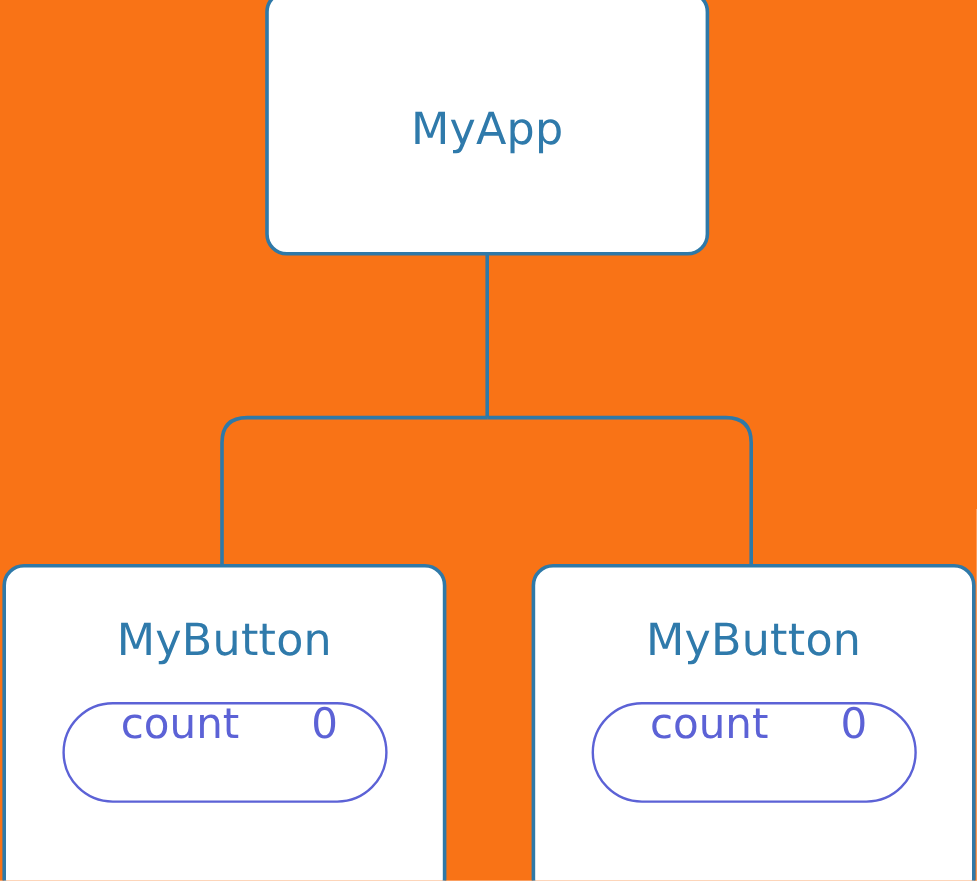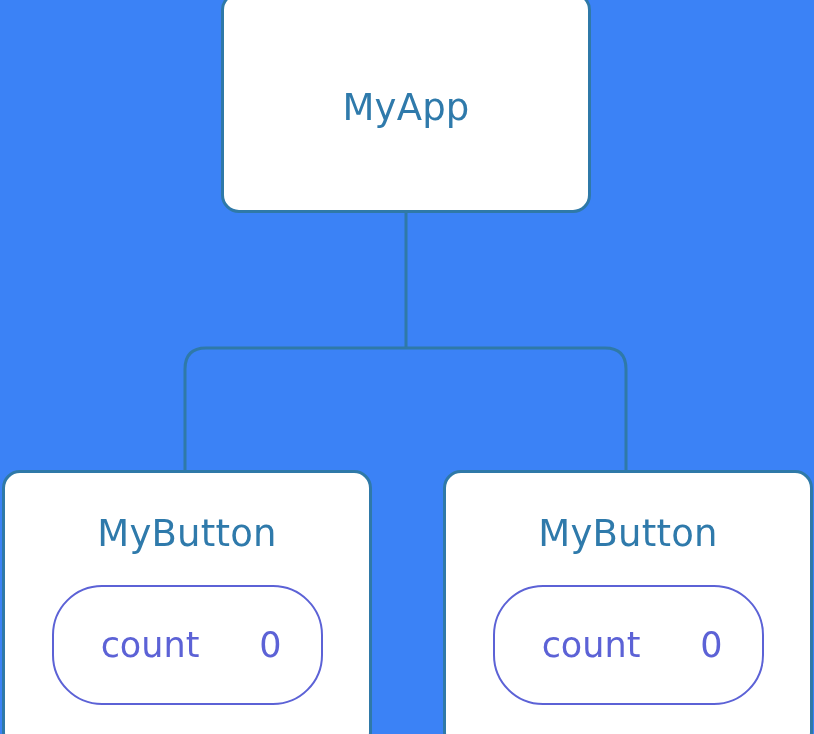--- a/index.html
+++ b/index.html
@@ -10,21 +10,21 @@
     width: 814px;
     height: 734px;
     overflow: hidden;
     font-family: "DejaVu Sans", "Liberation Sans", sans-serif;
   }
 
   #canvas {
     position: relative;
     width: 814px;
     height: 734px;
-    background: #3b82f6;
+    background: #f97316;
     overflow: hidden;
     text-decoration: underline;
   }
 
   
   #edges {
     position: absolute;
     left: 0;
     top: 0;
     width: 814px;
@@ -72,22 +72,22 @@
     font-size: 37px;
     line-height: 1;
     letter-spacing: 0.2px;
     white-space: nowrap;
   }
 
   
   .state-pill {
     margin-top: 33px;
     display: flex;
-    align-items: center;
-    height: 120px;
+    align-items: flex-start;
+    height: 84px;
     box-sizing: border-box;
     border: 2px solid #5c62d6;
     border-radius: 50px;
     background: #ffffff;
     overflow: hidden;
   }
   .state-key {
     display: flex;
     align-items: center;
     justify-content: center;

